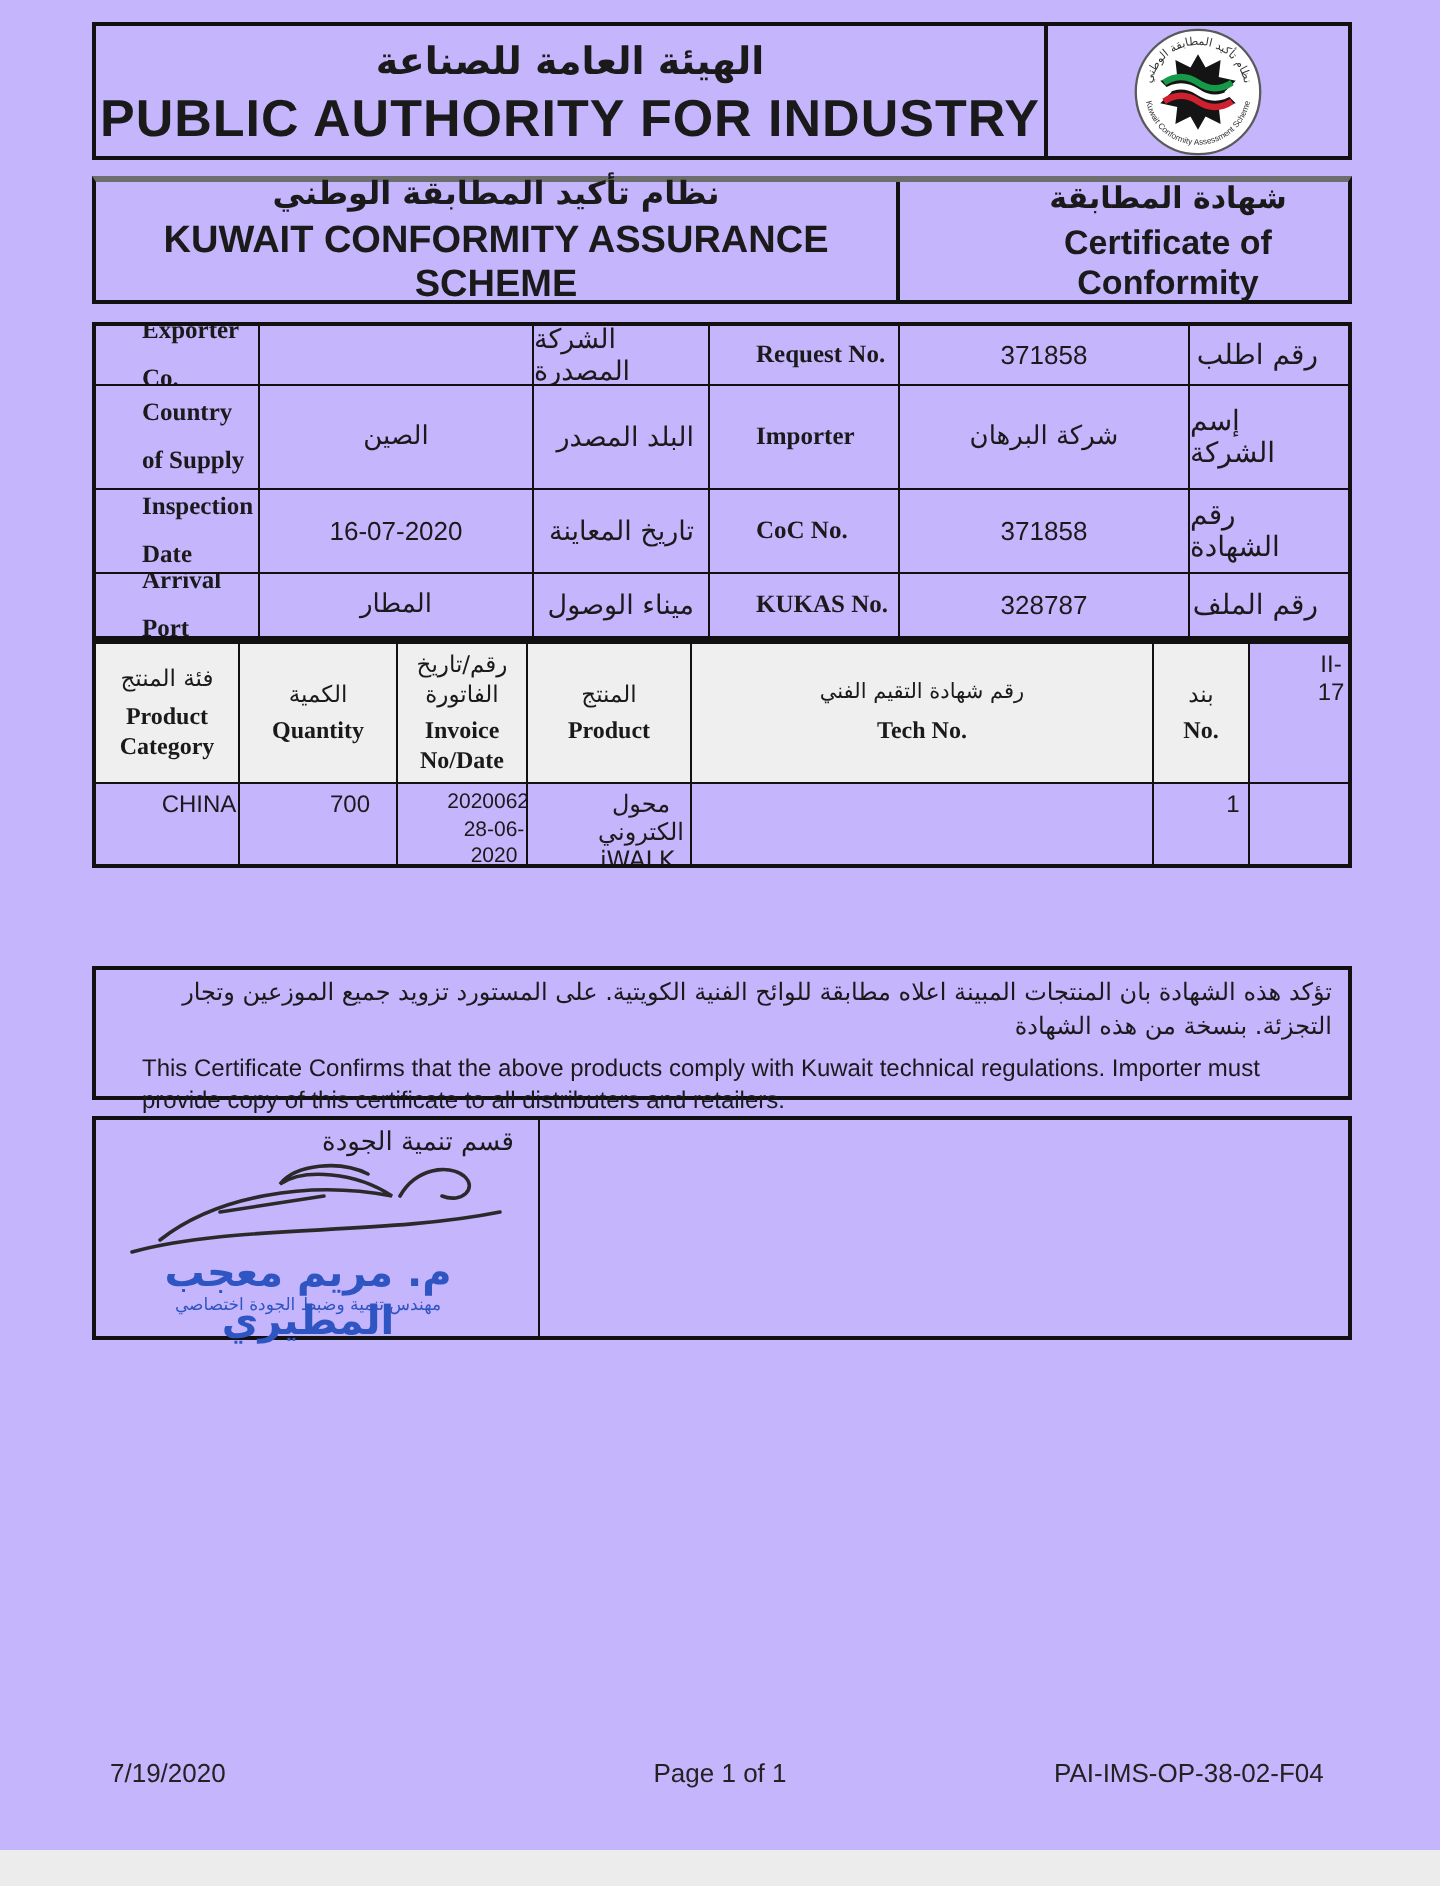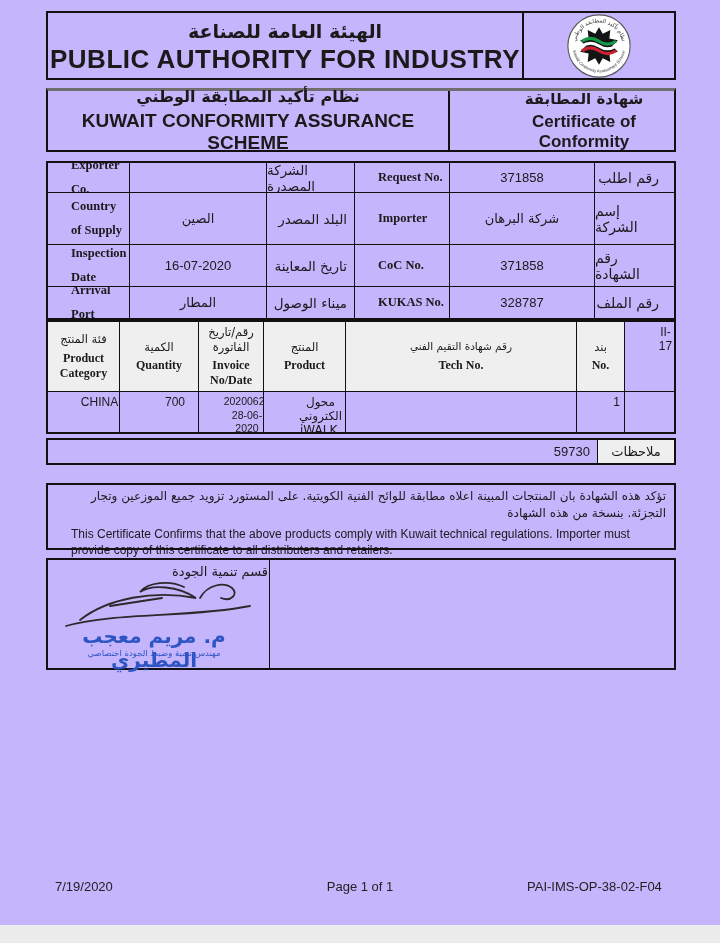--- a/index.html
+++ b/index.html
@@ -57,21 +57,21 @@
 
   
   .confirm{left:46px;top:483px;width:630px;height:67px;border:2px solid #111;box-sizing:border-box;padding:3px 8px 0 23px;}
   .confirm-ar{direction:rtl;text-align:right;font-size:12px;line-height:1.45;}
   .confirm-en{text-align:left;font-size:12px;line-height:1.35;margin-top:3px;}
 
   
   .sig{left:46px;top:558px;width:630px;height:112px;border:2px solid #111;display:flex;box-sizing:border-box;}
   .sig-left{width:221px;border-right:1px solid #111;position:relative;}
   .sig-right{flex:1;}
-  .sig-dept{position:absolute;top:4px;right:1px;font-size:13px;}
+  .sig-dept{position:absolute;top:4px;right:12px;font-size:13px;}
   .sig-scrawl{position:absolute;left:2px;top:16px;}
   .stamp-name{position:absolute;left:6px;top:64px;width:200px;text-align:center;
               font-weight:bold;font-size:20px;color:#2f55c2;}
   .stamp-title{position:absolute;left:6px;top:88px;width:200px;text-align:center;
                font-size:8.5px;color:#2f55c2;}
 
   
   .footer-date{left:55px;top:879px;font-size:13px;color:#222;}
   .footer-page{left:300px;top:879px;width:120px;text-align:center;font-size:13px;color:#222;}
   .footer-code{left:527px;top:879px;font-size:13px;color:#222;}
@@ -183,24 +183,20 @@
     <div class="tp-d">700</div>
     <div class="tp-d tp-inv">
       <span>20200628</span>
       <span>28-06-2020</span>
     </div>
     <div class="tp-d ar" dir="ltr">محول الكتروني iWALK, model no: D001</div>
     <div class="tp-d"></div>
     <div class="tp-d">1</div>
   </div>
 
-  <div class="abs notes">
-    <div class="notes-val">59730</div>
-    <div class="notes-lab ar">ملاحظات</div>
-  </div>
 
   <div class="abs confirm">
     <div class="confirm-ar ar">تؤكد هذه الشهادة بان المنتجات المبينة اعلاه مطابقة للوائح الفنية الكويتية. على المستورد تزويد جميع الموزعين وتجار التجزئة. بنسخة من هذه الشهادة</div>
     <div class="confirm-en">This Certificate Confirms that the above products comply with Kuwait technical regulations. Importer must provide copy of this certificate to all distributers and retailers.</div>
   </div>
 
   <div class="abs sig">
     <div class="sig-left">
       <div class="sig-dept ar">قسم تنمية الجودة</div>
       <svg class="sig-scrawl" width="210" height="58" viewBox="0 0 210 58">

